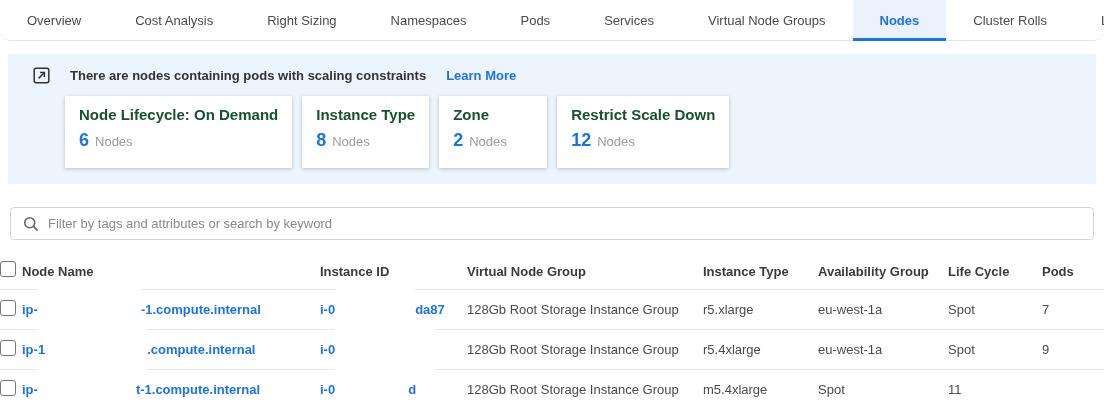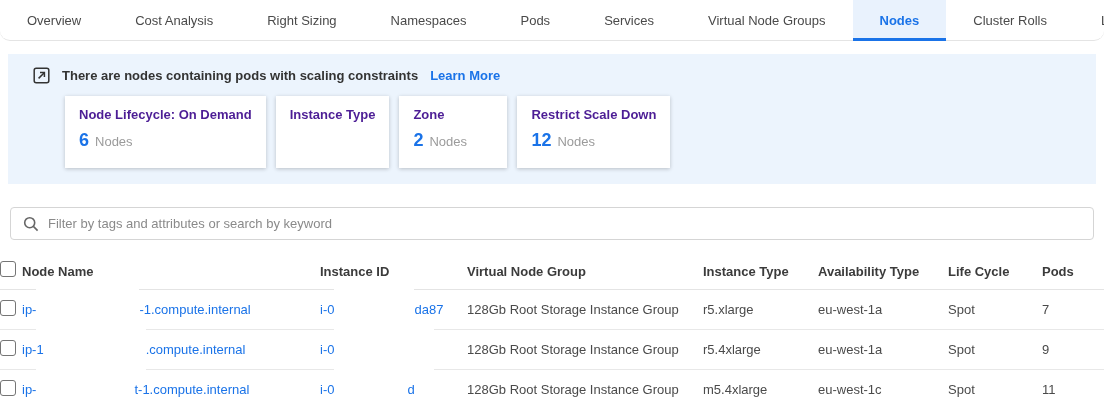--- a/index.html
+++ b/index.html
@@ -8,47 +8,47 @@
 
   
   .tabbar { display:flex; height:41px; border-bottom:1px solid #e4e4e4; background:#fff;border-radius:10px; }
   .tab { display:flex; align-items:center; padding:0 27px; font-size:13px; color:#4a4a4a;
     cursor:pointer; white-space:nowrap; height:41px; }
   .tab.active { color:#1a73e8; font-weight:700; background:#e9f2fd;
     box-shadow: inset 0 -3px 0 #1a73e8; }
 
   
   .banner { margin:13px 8px 0 8px; background:#ecf4fd; padding:12px 16px 16px 16px; }
-  .banner-head { display:flex; align-items:center; gap:12px; height:18px; margin-left:9px; }
+  .banner-head { display:flex; align-items:center; gap:20px; height:18px; margin-left:9px; }
   .banner-msg { font-size:13px; font-weight:700; color:#333; }
   .banner-link { font-size:13px; font-weight:700; color:#1a73e8; cursor:pointer; }
   .cards { display:flex; gap:10px; margin:12px 0 0 41px; }
   .card { background:#fff; padding:10px 14px; min-width:108px;
     box-shadow:0 1px 4px rgba(0,0,0,.22); }
-  .card-title { font-size:13px; font-weight:700; color:#4c1d95; line-height:18px; white-space:nowrap; }
+  .card-title { font-size:15px; font-weight:700; color:#14532d; line-height:18px; white-space:nowrap; }
   .card-count-row { line-height:32px; white-space:nowrap; }
   .card-count { font-size:18px; font-weight:700; color:#1a73e8; }
   .card-unit { font-size:13px; color:#9b9b9b; margin-left:6px; }
 
   
   .searchbox { margin:23px 10px 0 10px; height:33px; border:1px solid #d5d5d5; border-radius:4px;
     display:flex; align-items:center; padding:0 12px; background:#fff; }
   .searchbox input { border:none; outline:none; flex:1; font-size:13px; color:#333;
     font-family:"Liberation Sans", sans-serif; margin-left:9px; background:transparent; }
   .searchbox input::placeholder { color:#8a8a8a; }
 
   
   .table { margin-top:13px; }
   .trow { display:grid; grid-template-columns:22px 298px 147px 236px 115px 130px 94px 1fr;
     align-items:center; }
   .thead { height:37px; border-bottom:1px solid #e4e4e4; }
   .th { font-size:13px; font-weight:700; color:#3b3b3b; white-space:nowrap; }
   .tr { height:40px; border-bottom:1px solid #e8e8e8; }
   .td { font-size:13px; color:#4a4a4a; white-space:nowrap; overflow:visible; }
-  .link { color:#1a73e8; font-weight:400; cursor:pointer; white-space:nowrap;margin-top:40px; }
+  .link { color:#1a73e8; font-weight:700; cursor:pointer; white-space:nowrap;margin-top:40px; }
 
   .checkbox { width:16px; height:16px; border:1px solid #757575; border-radius:3px;
     background:#fff; display:inline-block; cursor:pointer; }
 
   
   .redact { display:inline-block; background:#fff; position:relative; z-index:2;
     height:44px; vertical-align:middle; margin:-22px 0; }
   .rw-n1 { width:103px; } .rw-i1 { width:80px; }
   .rw-n2 { width:102px; } .rw-i2 { width:100px; }
   .rw-n3 { width:98px;  } .rw-i3 { width:73px; }
@@ -86,20 +86,23 @@
 
   <div class="cards">
     <div class="card">
       <div class="card-title">Node Lifecycle: On Demand</div>
       <div class="card-count-row">
         <span class="card-count">6</span><span class="card-unit">Nodes</span>
       </div>
     </div>
     <div class="card">
       <div class="card-title">Instance Type</div>
+      <div class="card-count-row">
+        <span class="card-count">8</span><span class="card-unit">Nodes</span>
+      </div>
     </div>
     <div class="card">
       <div class="card-title">Zone</div>
       <div class="card-count-row">
         <span class="card-count">2</span><span class="card-unit">Nodes</span>
       </div>
     </div>
     <div class="card">
       <div class="card-title">Restrict Scale Down</div>
       <div class="card-count-row">
@@ -120,21 +123,21 @@
 </div>
 
 <div class="table">
 
   <div class="trow thead">
     <div><span class="checkbox"></span></div>
     <div class="th">Node Name</div>
     <div class="th">Instance ID</div>
     <div class="th">Virtual Node Group</div>
     <div class="th">Instance Type</div>
-    <div class="th">Availability Type</div>
+    <div class="th">Availability Group</div>
     <div class="th">Life Cycle</div>
     <div class="th">Pods</div>
   </div>
 
   <div class="trow tr">
     <div><span class="checkbox"></span></div>
     <div class="td"><span class="link"><span>ip-</span><span class="redact rw-n1"></span><span>-1.compute.internal</span></span></div>
     <div class="td"><span class="link"><span>i-0</span><span class="redact rw-i1"></span><span>da87</span></span></div>
     <div class="td">128Gb Root Storage Instance Group</div>
     <div class="td">r5.xlarge</div>
@@ -153,18 +156,17 @@
     <div class="td">Spot</div>
     <div class="td">9</div>
   </div>
 
   <div class="trow tr">
     <div><span class="checkbox"></span></div>
     <div class="td"><span class="link"><span>ip-</span><span class="redact rw-n3"></span><span>t-1.compute.internal</span></span></div>
     <div class="td"><span class="link"><span>i-0</span><span class="redact rw-i3"></span><span>d</span></span></div>
     <div class="td">128Gb Root Storage Instance Group</div>
     <div class="td">m5.4xlarge</div>
-    <div class="td">eu-west-1c</div>
     <div class="td">Spot</div>
     <div class="td">11</div>
   </div>
 
 </div>
 
 </body></html>

